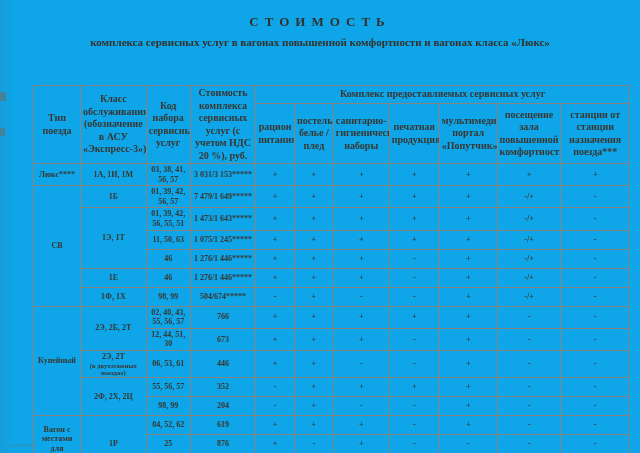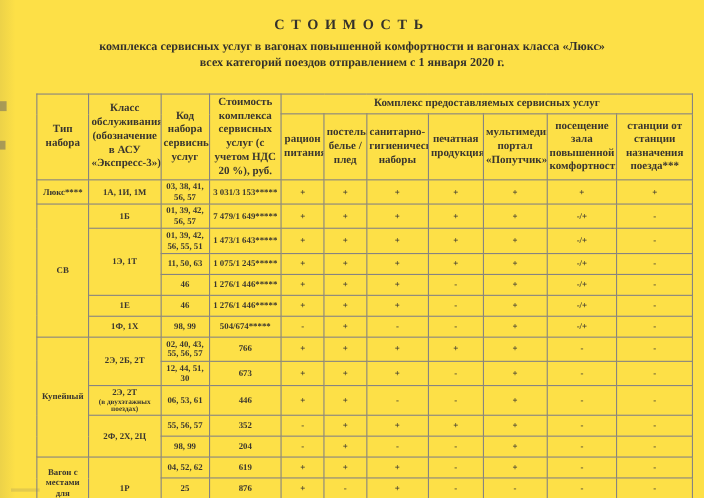--- a/index.html
+++ b/index.html
@@ -11,21 +11,21 @@
     width: 640px;
     height: 453px;
     position: relative;
     overflow: hidden;
     font-family: "Liberation Serif", "DejaVu Serif", serif;
     color: #34312b;
   }
   .page {
     position: absolute;
     inset: 0;
-    background: #fde047;
+    background: #0ea5e9;
   }
   
   .scan-edge {
     position: absolute;
     left: 0; top: 0; bottom: 0;
     width: 14px;
     background: linear-gradient(to right, rgba(90,88,82,0.10), rgba(90,88,82,0));
     pointer-events: none;
   }
   .artifact {
@@ -92,40 +92,39 @@
 
 <div class="page">
   <div class="scan-edge"></div>
   <div class="artifact a1"></div>
   <div class="artifact a2"></div>
   <div class="artifact a3"></div>
 
   <div class="title-block">
     <p class="doc-title">СТОИМОСТЬ</p>
     <p class="doc-subtitle">комплекса сервисных услуг в вагонах повышенной комфортности и вагонах класса «Люкс»</p>
-    <p class="doc-subtitle">всех категорий поездов отправлением с 1 января 2020 г.</p>
   </div>
 
   <table class="cost-table">
     <colgroup>
       <col style="width:7.9%">
       <col style="width:11%">
       <col style="width:7.4%">
       <col style="width:11%">
       <col style="width:6.5%">
       <col style="width:6.5%">
       <col style="width:9.4%">
       <col style="width:8.4%">
       <col style="width:9.7%">
       <col style="width:10.7%">
       <col style="width:11.5%">
     </colgroup>
     <thead>
       <tr class="group-row">
-        <th rowspan="2">Тип набора</th>
+        <th rowspan="2">Тип поезда</th>
         <th rowspan="2">Класс обслуживания (обозначение в АСУ «Экспресс-3»)</th>
         <th rowspan="2">Код набора сервисных услуг</th>
         <th rowspan="2">Стоимость комплекса сервисных услуг (с учетом НДС 20 %), руб.</th>
         <th colspan="7">Комплекс предоставляемых сервисных услуг</th>
       </tr>
       <tr class="sub-row">
         <th>рацион питания</th>
         <th>постельное белье / плед</th>
         <th>санитарно-гигиенические наборы</th>
         <th>печатная продукция</th>

